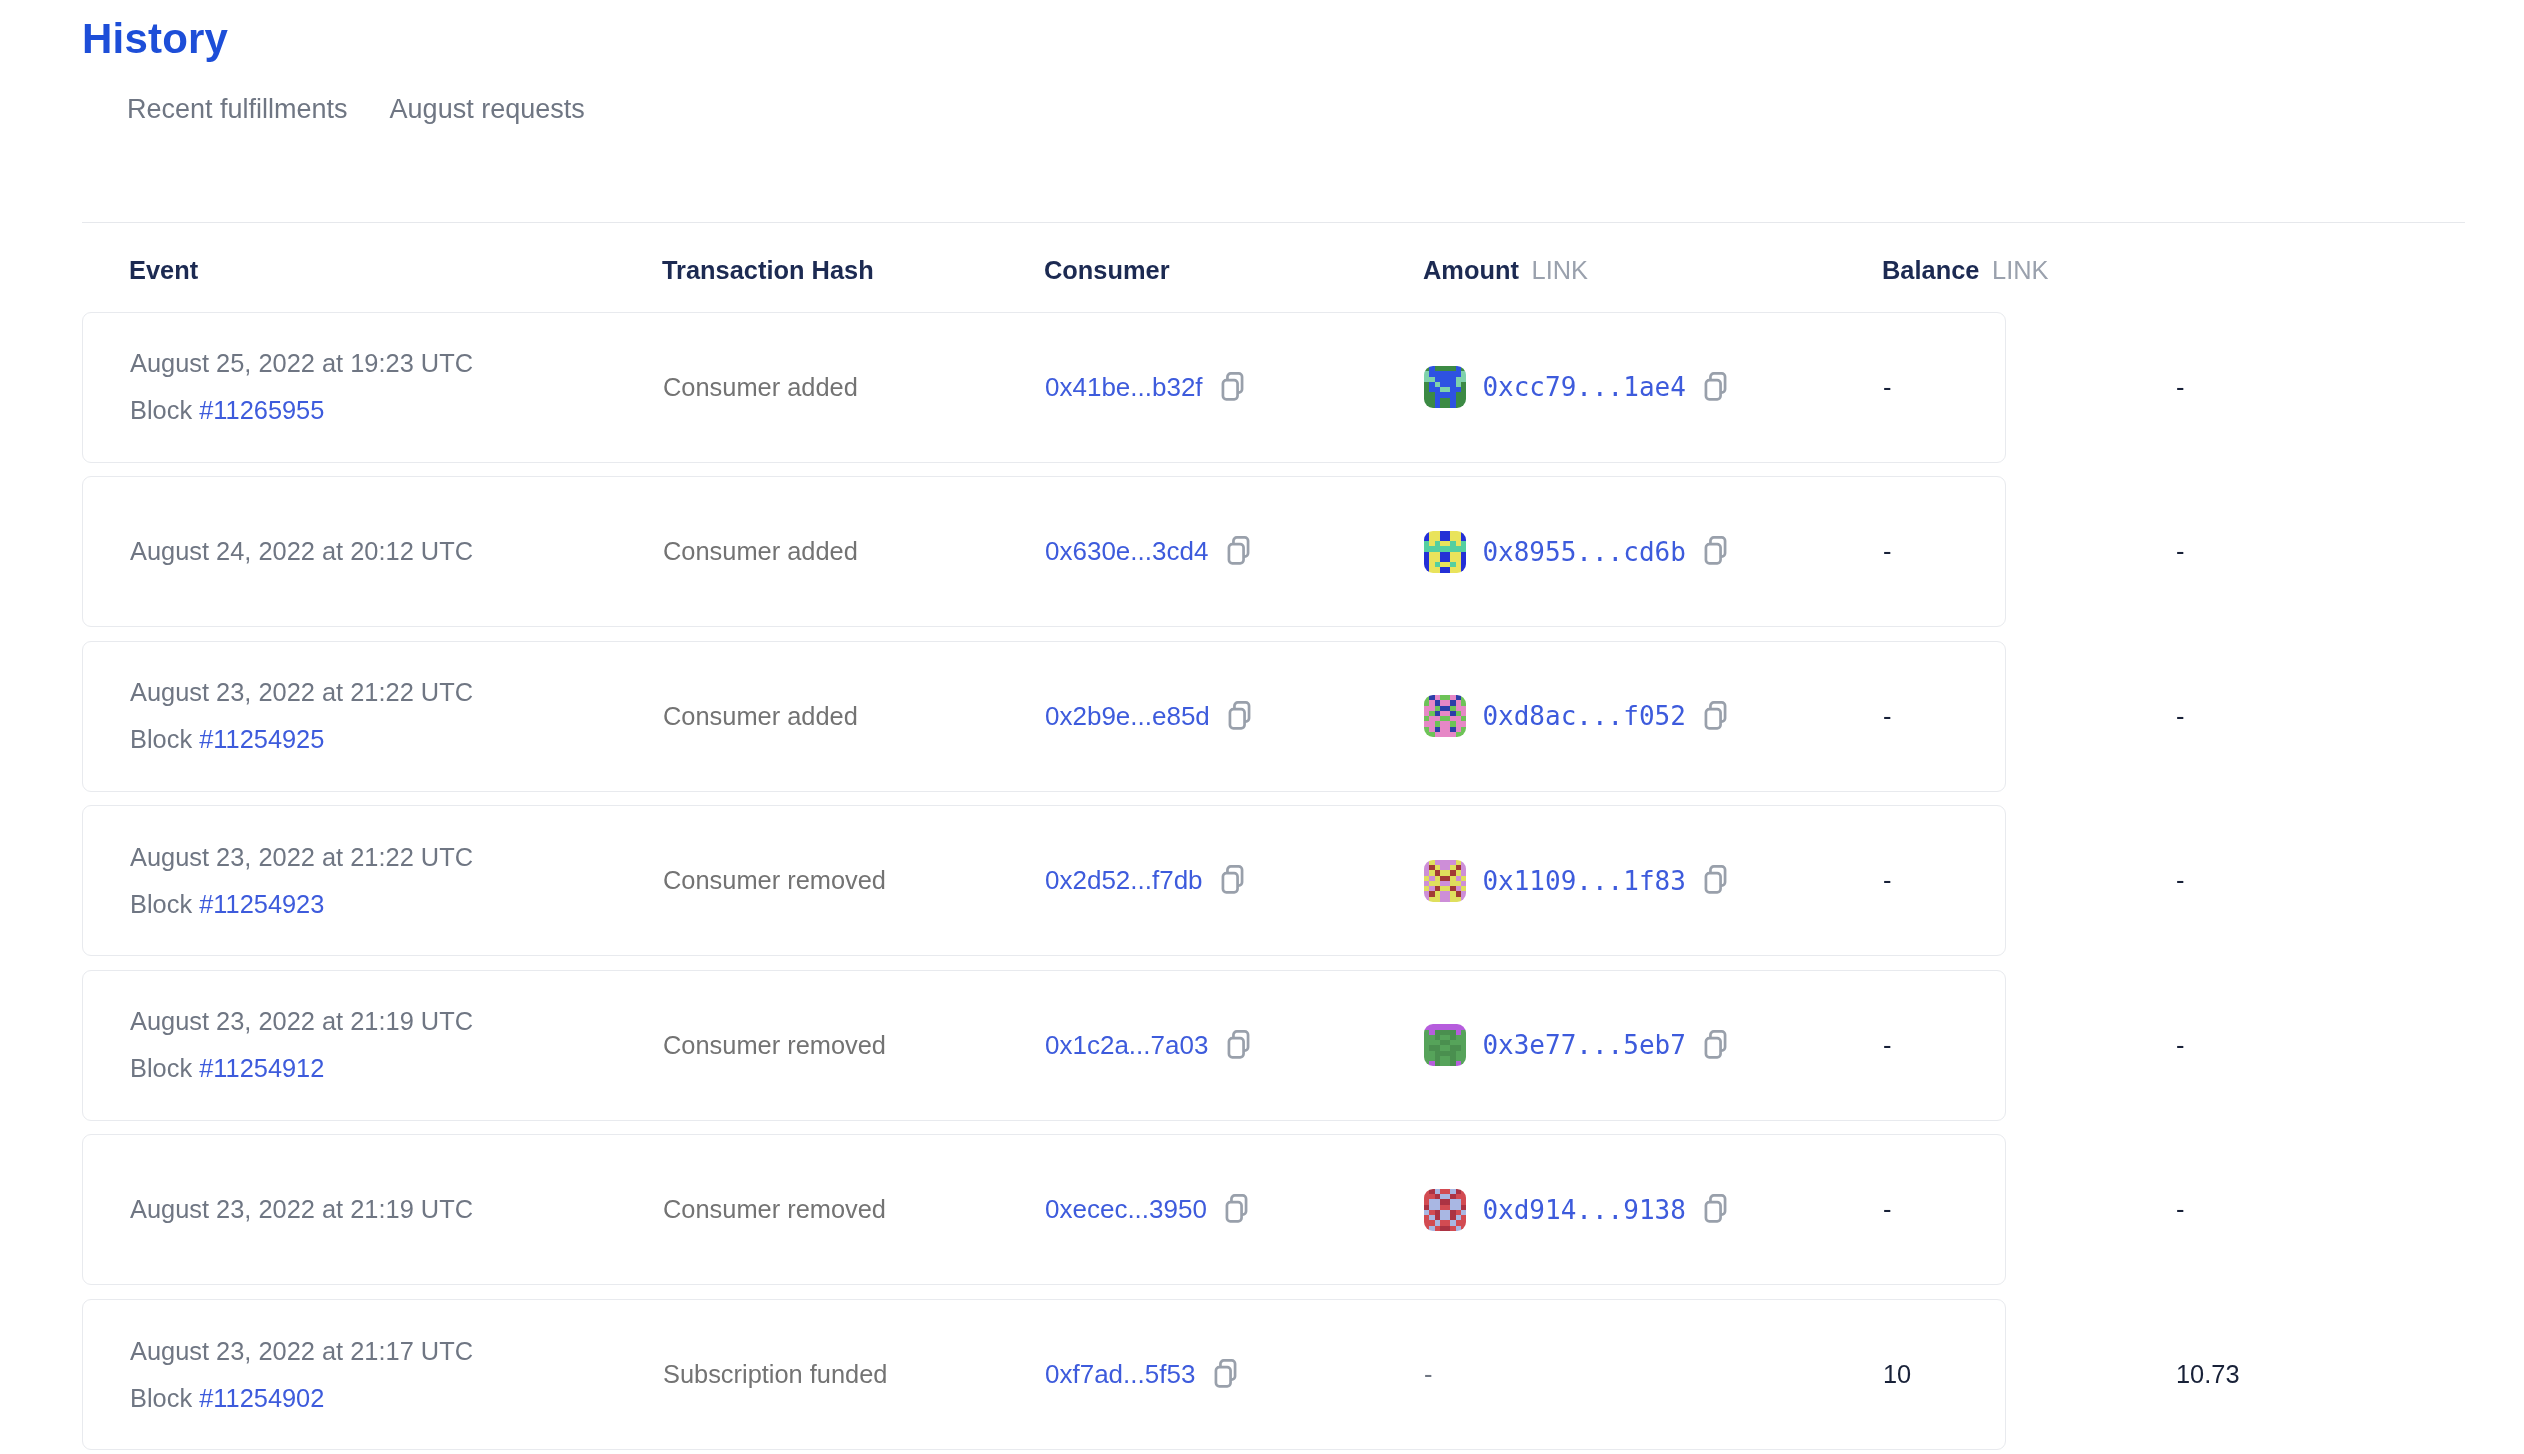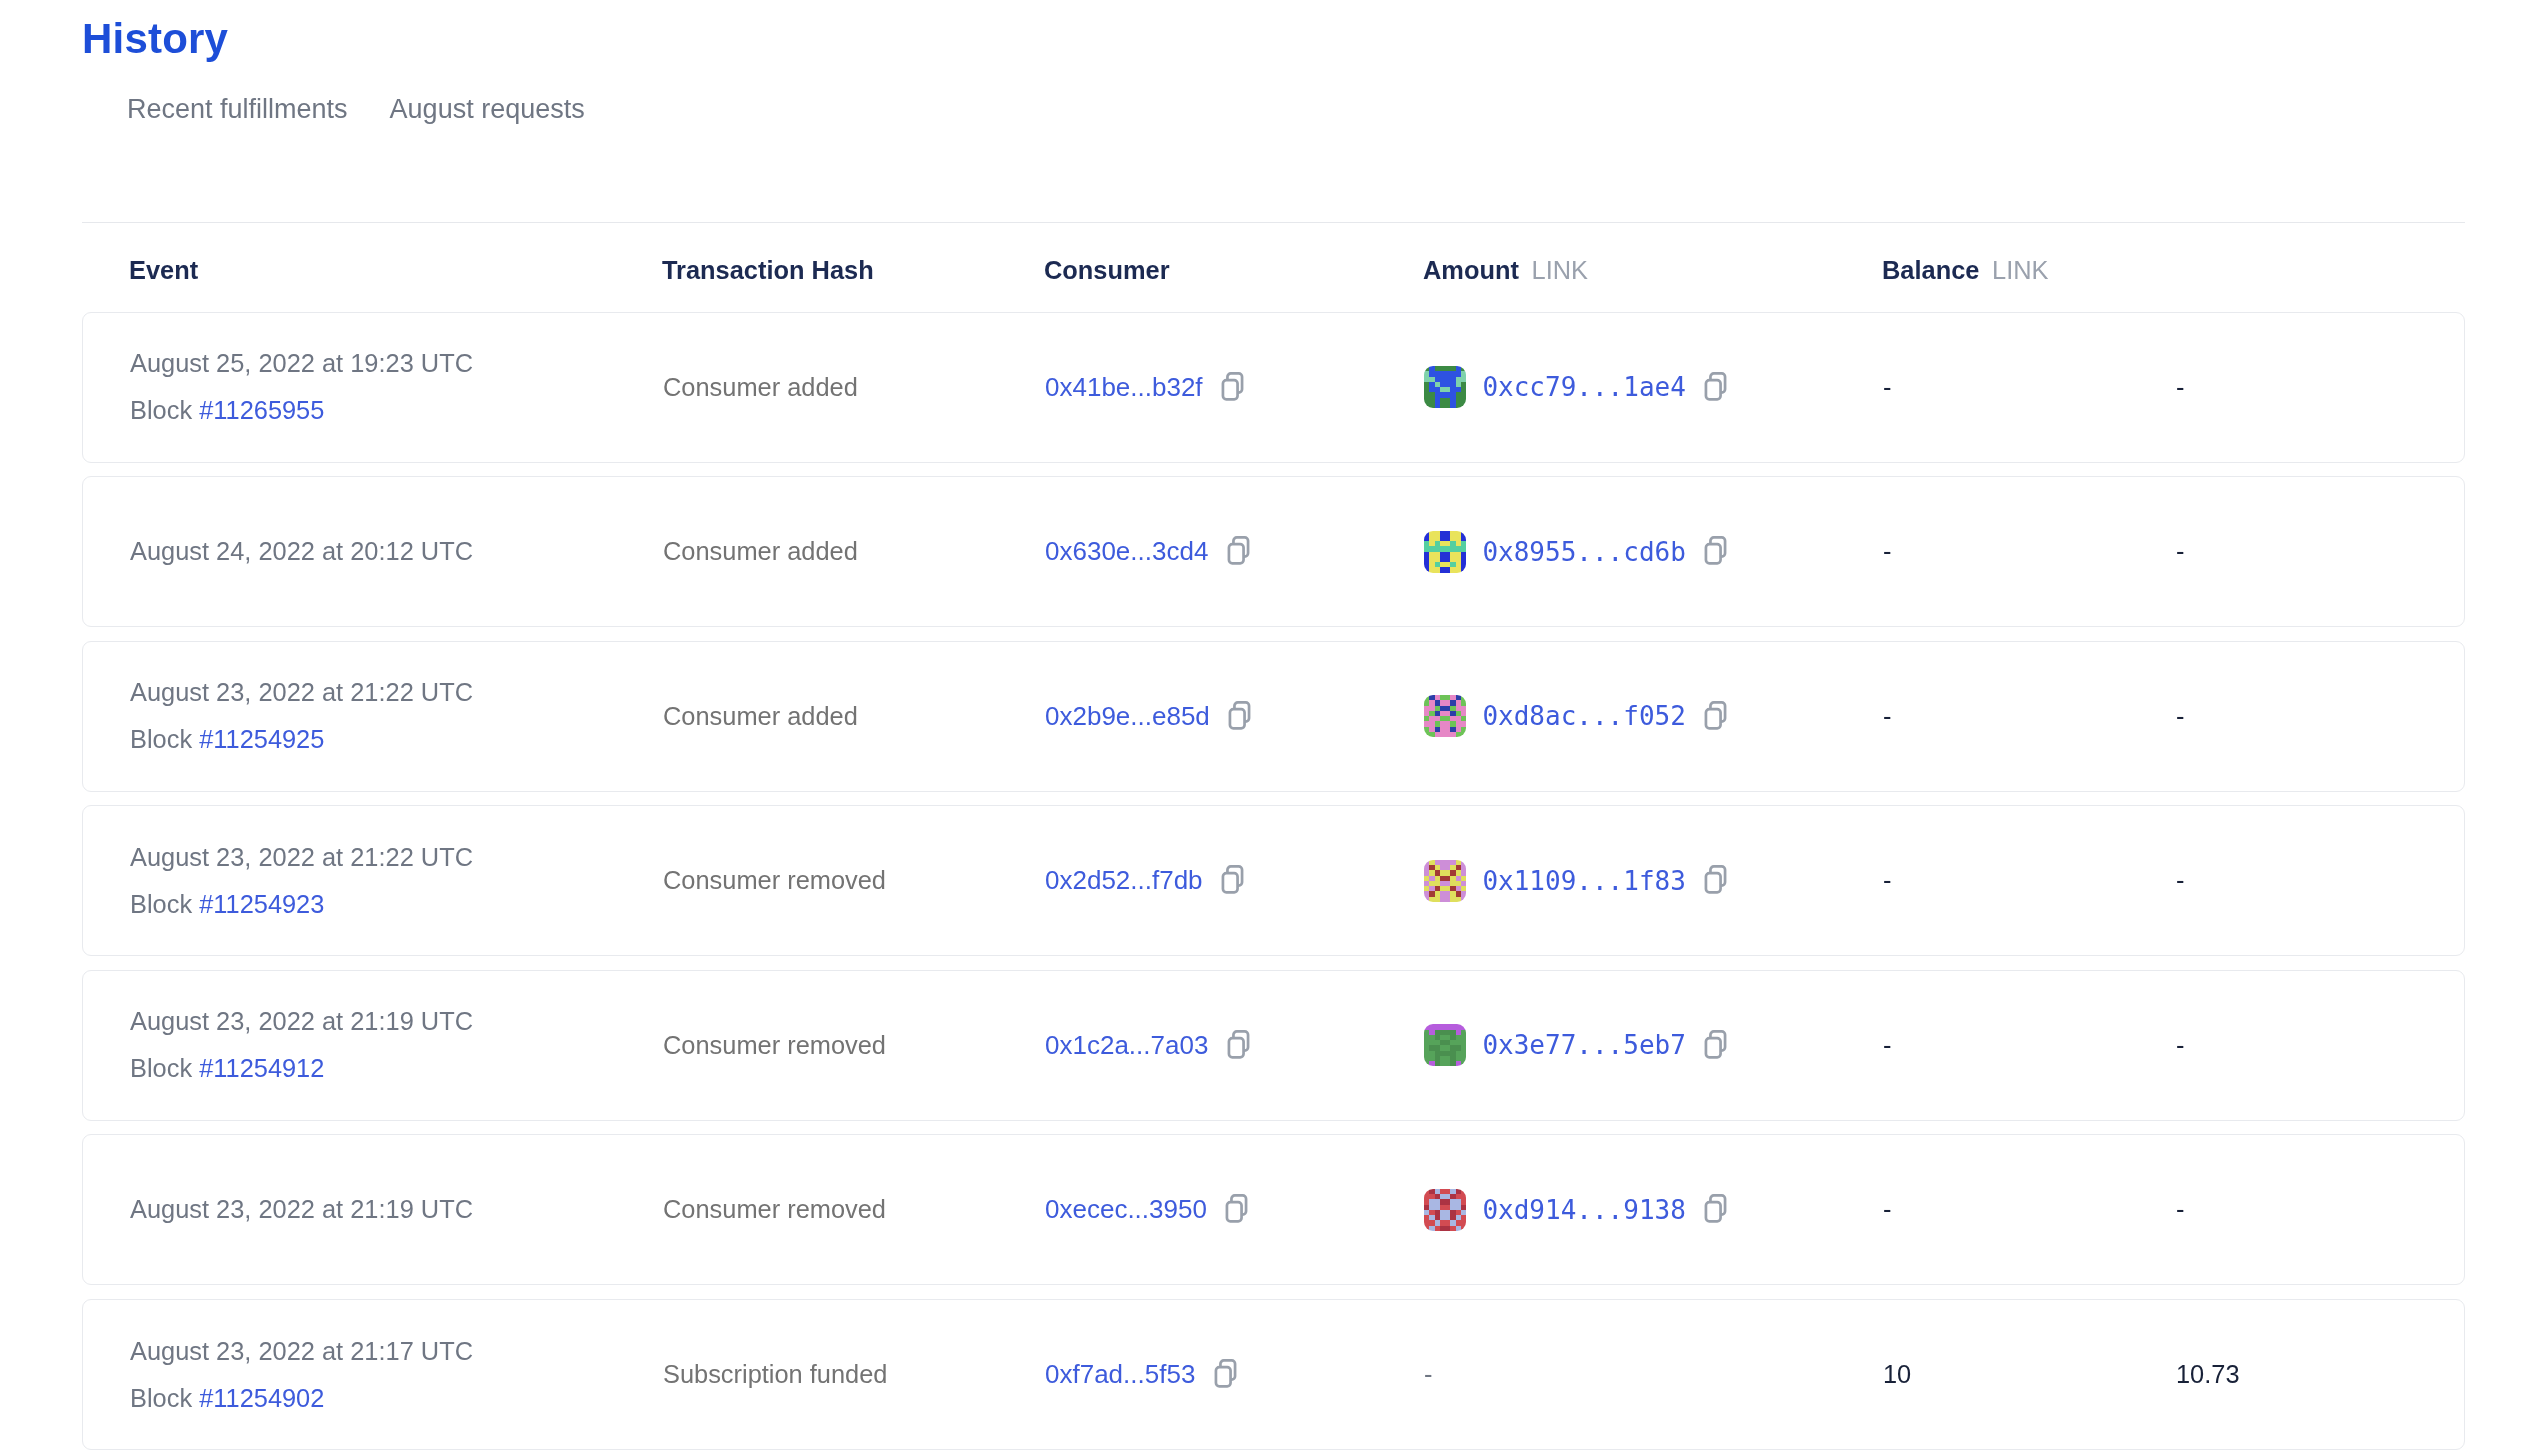--- a/index.html
+++ b/index.html
@@ -55,21 +55,21 @@
     border-left:10px solid transparent; border-right:10px solid transparent;
     border-bottom:11.8px solid #e1e5ea;
   }
   .sorter .down {
     width:0; height:0;
     border-left:10px solid transparent; border-right:10px solid transparent;
     border-top:11.8px solid #4a68d4;
   }
   .tbody { display:flex; flex-direction:column; gap:13.6px; }
   .row-card {
-    width:2383px; height:151px;
+    width:1924px; height:151px;
     border:1.8px solid #e8eaee; border-radius:9px;
     background:#ffffff;
     padding:0 36px 0 47px;
   }
   .cell-time { display:flex; flex-direction:column; gap:18px; }
   .t-date { font-size:25.4px; color:#6f7683; }
   .t-block { font-size:25.4px; color:#6f7683; }
   .t-block a { color:#3d5bdc; text-decoration:none; cursor:pointer; }
   .cell-event { font-size:25.4px; color:#737373; }
   .hash-wrap, .consumer-wrap { display:flex; align-items:center; gap:16.4px; }

